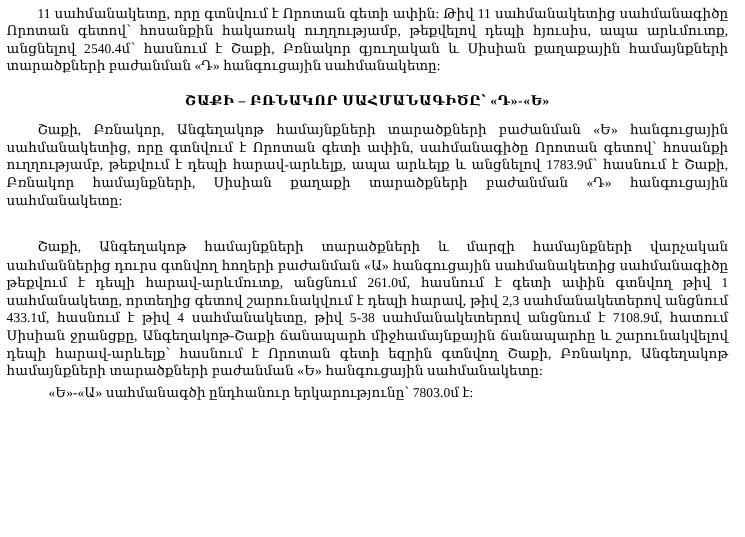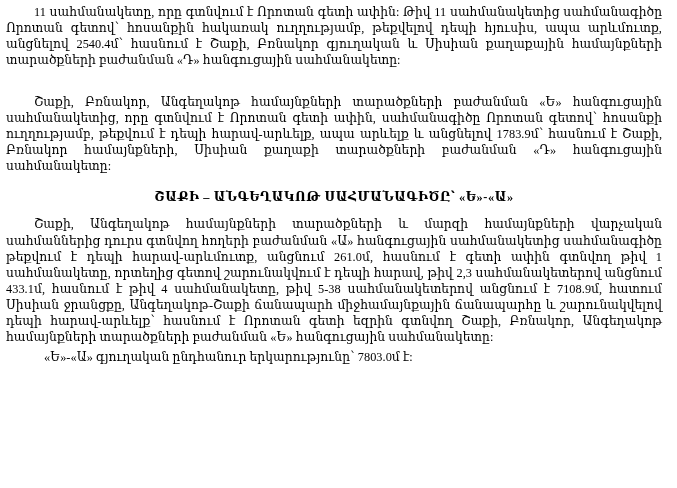--- a/index.html
+++ b/index.html
@@ -47,26 +47,26 @@
 </style>
 </head>
 <body>
 
 <div class="page">
 
   <p class="body-indent">11 սահմանակետը, որը գտնվում է Որոտան գետի ափին: Թիվ 11 սահմանակետից սահմանագիծը Որոտան գետով՝ հոսանքին հակառակ ուղղությամբ, թեքվելով դեպի հյուսիս, ապա արևմուտք, անցնելով 2540.4մ՝ հասնում է Շաքի, Բռնակոր գյուղական և Սիսիան քաղաքային համայնքների տարածքների բաժանման «Դ» հանգուցային սահմանակետը:</p>
   <div class="gap-sm"></div>
 
   <div class="gap-md"></div>
+  <p class="heading">ՇԱՔԻ – ԲՌՆԱԿՈՐ ՍԱՀՄԱՆԱԳԻԾԸ՝ «Դ»-«Ե»</p>
   <div class="gap-md"></div>
 
   <p class="body-indent">Շաքի, Բռնակոր, Անգեղակոթ համայնքների տարածքների բաժանման «Ե» հանգուցային սահմանակետից, որը գտնվում է Որոտան գետի ափին, սահմանագիծը Որոտան գետով՝ հոսանքի ուղղությամբ, թեքվում է դեպի հարավ-արևելք, ապա արևելք և անցնելով 1783.9մ՝ հասնում է Շաքի, Բռնակոր համայնքների, Սիսիան քաղաքի տարածքների բաժանման «Դ» հանգուցային սահմանակետը:</p>
   <div class="gap-sm"></div>
 
   <div class="gap-md"></div>
-  <p class="heading">ՇԱՔԻ – ԱՆԳԵՂԱԿՈԹ ՍԱՀՄԱՆԱԳԻԾԸ՝ «Ե»-«Ա»</p>
   <div class="gap-md"></div>
 
   <p class="body-indent">Շաքի, Անգեղակոթ համայնքների տարածքների և մարզի համայնքների վարչական սահմաններից դուրս գտնվող հողերի բաժանման «Ա» հանգուցային սահմանակետից սահմանագիծը թեքվում է դեպի հարավ-արևմուտք, անցնում 261.0մ, հասնում է գետի ափին գտնվող թիվ 1 սահմանակետը, որտեղից գետով շարունակվում է դեպի հարավ, թիվ 2,3 սահմանակետերով անցնում 433.1մ, հասնում է թիվ 4 սահմանակետը, թիվ 5-38 սահմանակետերով անցնում է 7108.9մ, հատում Սիսիան ջրանցքը, Անգեղակոթ-Շաքի ճանապարհ միջհամայնքային ճանապարհը և շարունակվելով դեպի հարավ-արևելք՝ հասնում է Որոտան գետի եզրին գտնվող Շաքի, Բռնակոր, Անգեղակոթ համայնքների տարածքների բաժանման «Ե» հանգուցային սահմանակետը:</p>
   <div class="gap-sm"></div>
-  <p class="quote-line">«Ե»-«Ա» գյուղական ընդհանուր երկարությունը՝ 7803.0մ է:</p>
+  <p class="quote-line">«Ե»-«Ա» սահմանագծի ընդհանուր երկարությունը՝ 7803.0մ է:</p>
 
 </div>
 
 </body></html>

